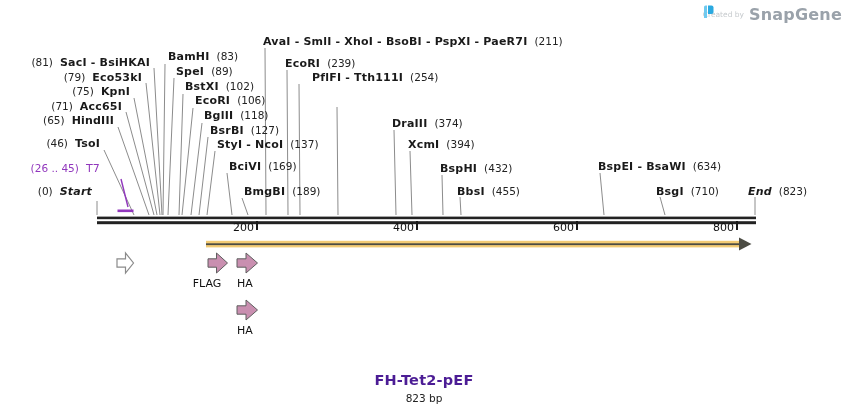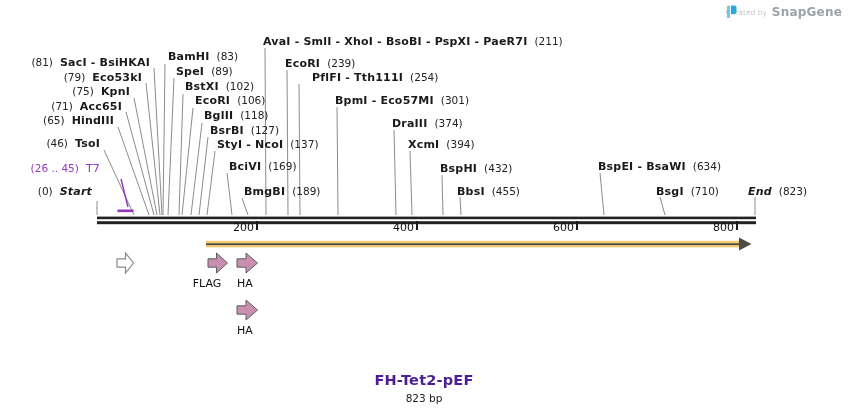--- a/index.html
+++ b/index.html
@@ -13,21 +13,21 @@
   .enz.lstack .ps{margin-right:7px;}
   .enz.purple,.enz.purple .nm,.enz.purple .ps{color:#9137bd;font-weight:normal;}
   .enz .it{font-style:italic;}
   .tick-label{position:absolute;font-size:11px;color:#111;}
   .feat-label{position:absolute;width:130px;text-align:center;font-size:11px;color:#111;}
   .map-title{position:absolute;left:0;right:0;top:372px;text-align:center;
              font-size:14.5px;font-weight:bold;color:#4c1d95;letter-spacing:.2px;}
   .map-bp{position:absolute;left:0;right:0;top:392px;text-align:center;font-size:10.5px;color:#222;}
   .logo{position:absolute;top:5px;right:6px;display:flex;align-items:center;gap:5px;}
   .created{font-size:7.5px;color:#c6cacd;}
-  .brand{font-size:12px;color:#9aa2aa;font-weight:bold;letter-spacing:.2px;}
+  .brand{font-size:16px;color:#9aa2aa;font-weight:bold;letter-spacing:.2px;}
 </style>
 </head>
 <body>
 
 <div id="stage">
 
   <svg width="848" height="413" viewBox="0 0 848 413">
 
     <g stroke="#8c8c8c" stroke-width="1" fill="none">
       <line x1="154" y1="68" x2="162" y2="215"></line>
@@ -112,21 +112,20 @@
   <div class="enz rstack" style="left:185px;top:80px"><span class="nm">BstXI</span><span class="ps">(102)</span></div>
   <div class="enz rstack" style="left:195px;top:94px"><span class="nm">EcoRI</span><span class="ps">(106)</span></div>
   <div class="enz rstack" style="left:204px;top:109px"><span class="nm">BglII</span><span class="ps">(118)</span></div>
   <div class="enz rstack" style="left:210px;top:124px"><span class="nm">BsrBI</span><span class="ps">(127)</span></div>
   <div class="enz rstack" style="left:217px;top:138px"><span class="nm">StyI - NcoI</span><span class="ps">(137)</span></div>
   <div class="enz rstack" style="left:229px;top:160px"><span class="nm">BciVI</span><span class="ps">(169)</span></div>
   <div class="enz rstack" style="left:244px;top:185px"><span class="nm">BmgBI</span><span class="ps">(189)</span></div>
   <div class="enz rstack" style="left:263px;top:35px"><span class="nm">AvaI - SmlI - XhoI - BsoBI - PspXI - PaeR7I</span><span class="ps">(211)</span></div>
   <div class="enz rstack" style="left:285px;top:57px"><span class="nm">EcoRI</span><span class="ps">(239)</span></div>
   <div class="enz rstack" style="left:312px;top:71px"><span class="nm">PflFI - Tth111I</span><span class="ps">(254)</span></div>
-  <div class="enz rstack" style="left:335px;top:94px"><span class="nm">BpmI - Eco57MI</span><span class="ps">(301)</span></div>
   <div class="enz rstack" style="left:392px;top:117px"><span class="nm">DraIII</span><span class="ps">(374)</span></div>
   <div class="enz rstack" style="left:408px;top:138px"><span class="nm">XcmI</span><span class="ps">(394)</span></div>
   <div class="enz rstack" style="left:440px;top:162px"><span class="nm">BspHI</span><span class="ps">(432)</span></div>
   <div class="enz rstack" style="left:457px;top:185px"><span class="nm">BbsI</span><span class="ps">(455)</span></div>
   <div class="enz rstack" style="left:598px;top:160px"><span class="nm">BspEI - BsaWI</span><span class="ps">(634)</span></div>
   <div class="enz rstack" style="left:656px;top:185px"><span class="nm">BsgI</span><span class="ps">(710)</span></div>
   <div class="enz rstack" style="left:748px;top:185px"><span class="nm it">End</span><span class="ps">(823)</span></div>
 
   <div class="tick-label" style="right:594px;top:221px">200</div>
   <div class="tick-label" style="right:434px;top:221px">400</div>

